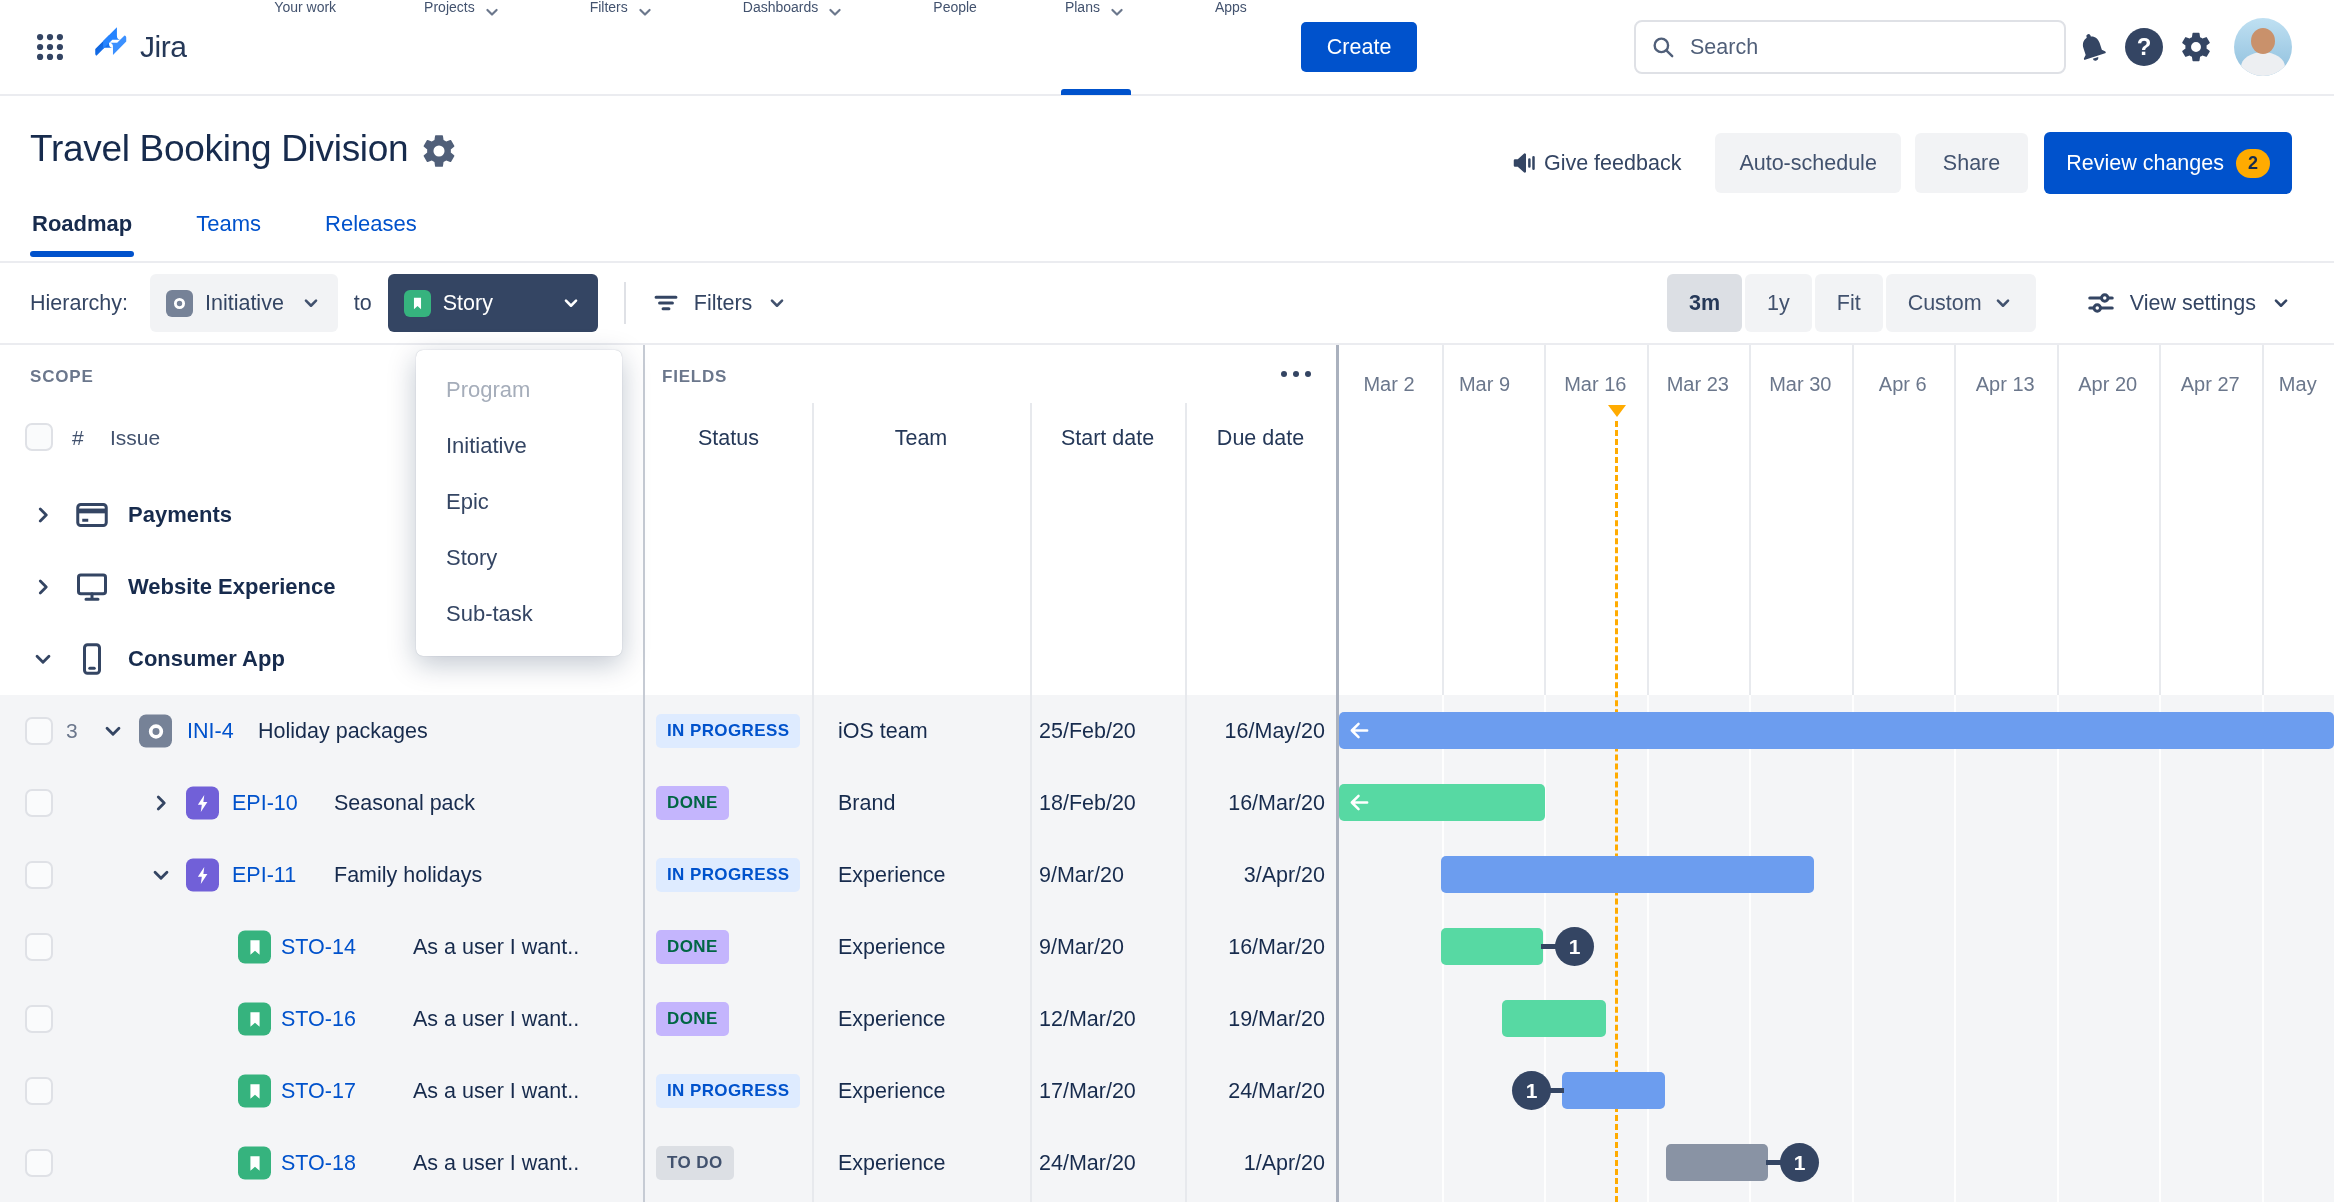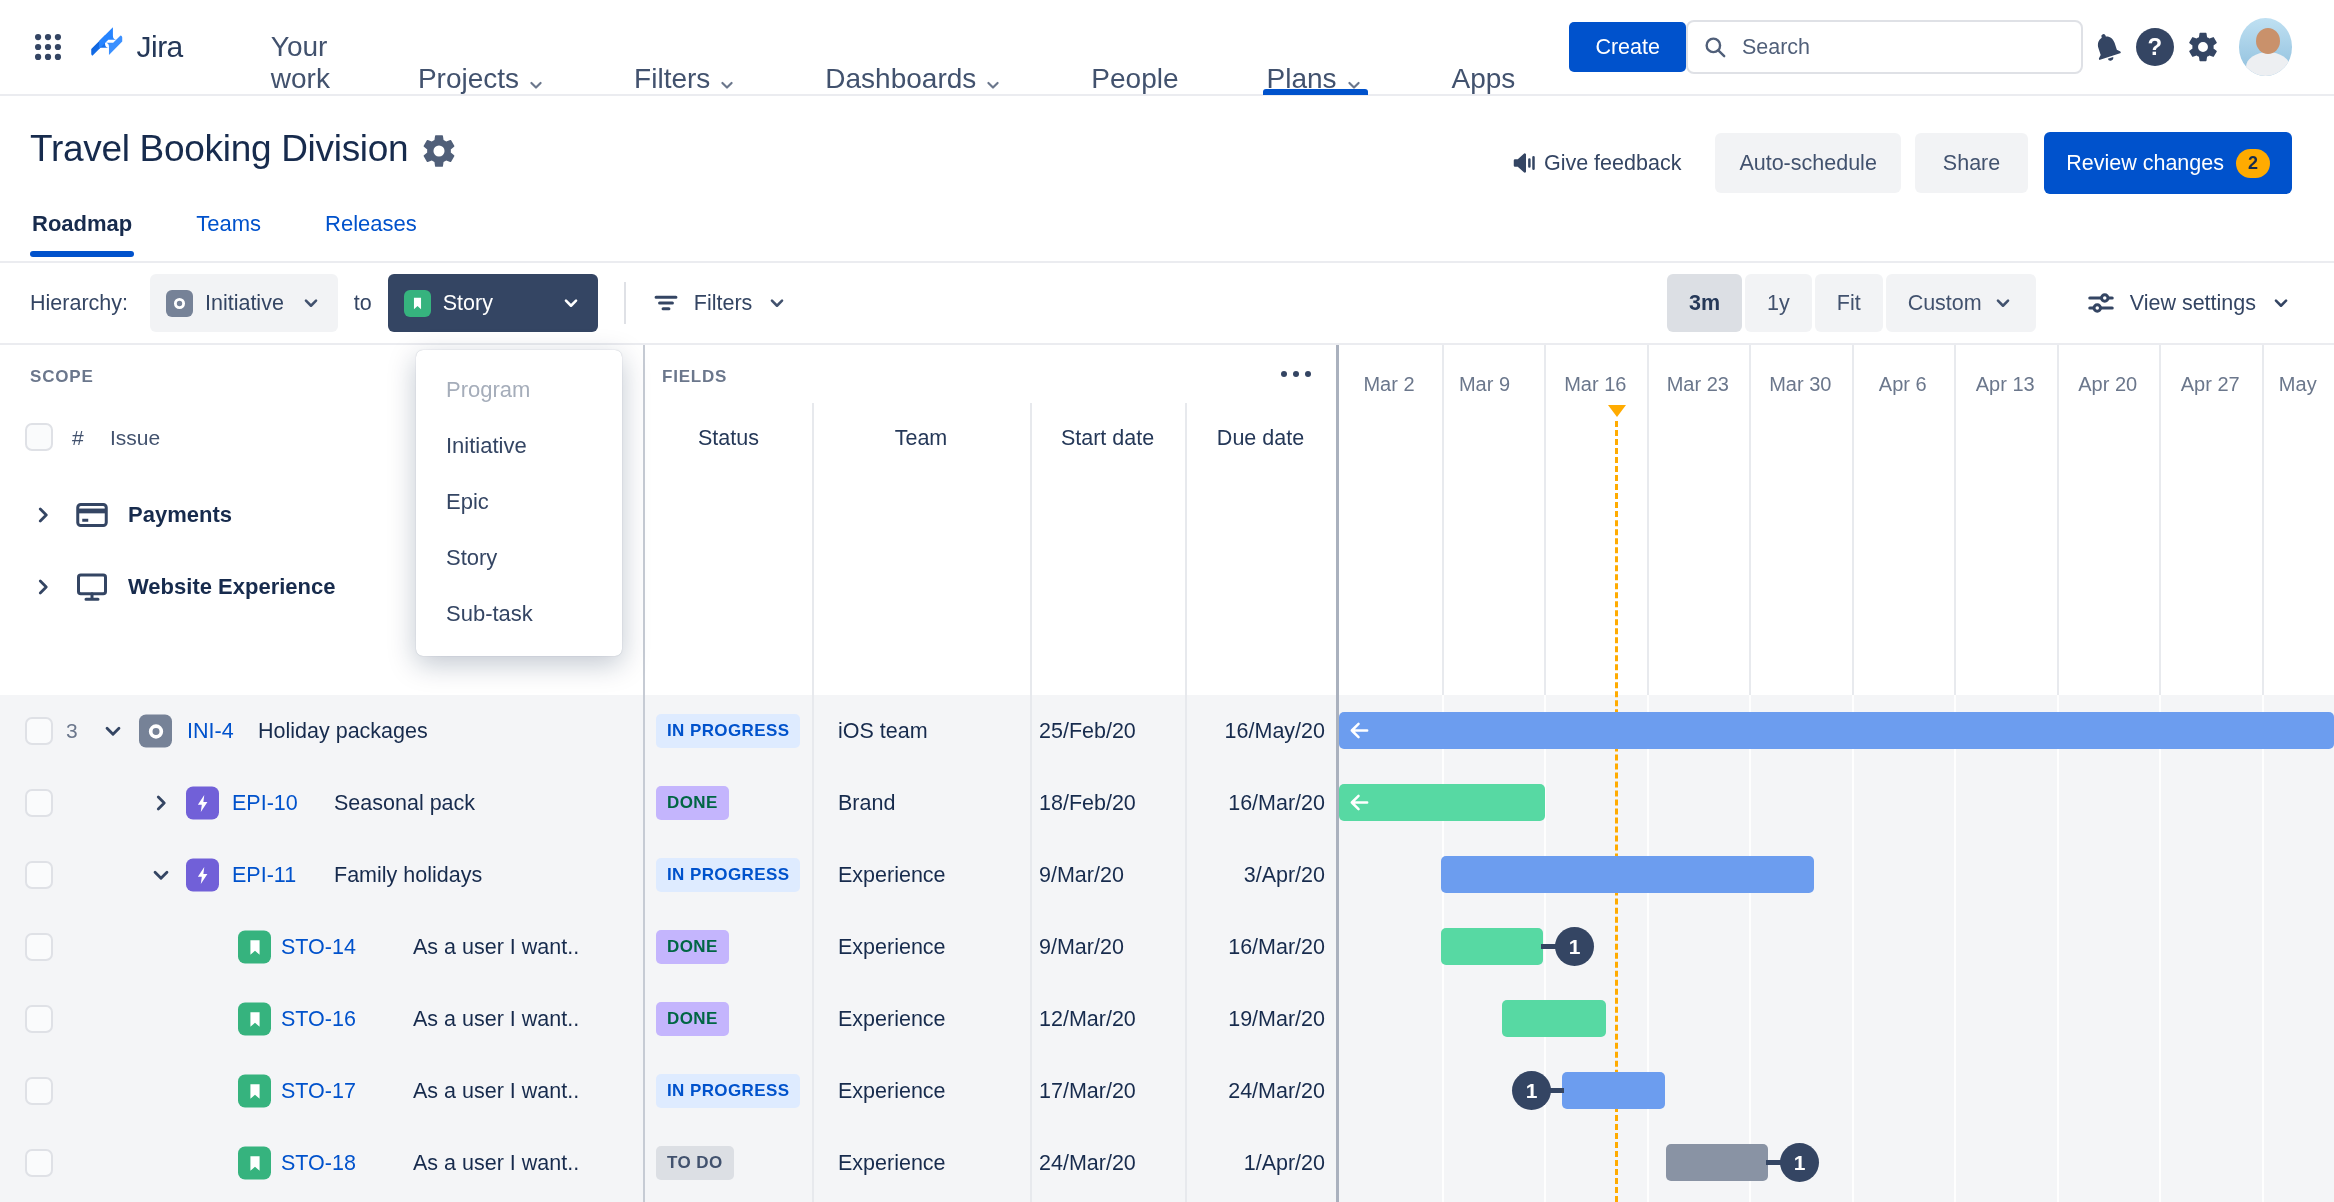--- a/index.html
+++ b/index.html
@@ -6,21 +6,21 @@
   body { font-family:"Liberation Sans", sans-serif; background:#fff; }
   .screen { position:relative; width:2334px; height:1202px; background:#fff; overflow:hidden; }
 
   
   .topnav { position:absolute; top:0; left:0; width:2334px; height:96px; border-bottom:2px solid #EBECF0;
             display:flex; align-items:center; padding:0 42px 0 28px; }
   .appgrid { width:44px; height:44px; display:flex; align-items:center; justify-content:center; cursor:pointer; margin-right:18px; color:#344563;}
   .logo { display:flex; align-items:center; gap:8px; margin-right:46px; }
   .logo-text { font-size:30px; font-weight:500; color:#253858; letter-spacing:-0.5px; }
   .nav-items { display:flex; align-items:center; gap:46px; height:96px; }
-  .nav-item { position:relative; display:flex; align-items:flex-end; gap:7px; height:96px; font-size:28px; font-weight:500;
+  .nav-item { position:relative; display:flex; align-items:flex-start; gap:7px; height:96px; font-size:14px; font-weight:500;
               color:#42526E; cursor:pointer; text-decoration:none;margin-left:42px; }
   .nav-item .nav-chev { width:20px; height:20px; color:#6B778C; margin-top:3px;}
   .nav-item.active::after { content:""; position:absolute; left:-4px; right:-4px; bottom:0; height:6px; border-radius:3px 3px 0 0; background:#0052CC; }
   .create-btn { margin-left:54px; height:50px; padding:0 26px; background:#0052CC; color:#fff; border:none; border-radius:5px;
                 font-size:21.5px; font-weight:500; font-family:inherit; cursor:pointer; }
   .search-wrap { margin-left:auto; position:relative; width:432px; height:54px; }
   .search-wrap svg { position:absolute; left:16px; top:14px; width:26px; height:26px; color:#505F79; }
   .search-input { width:100%; height:100%; border:2px solid #DFE1E6; border-radius:8px; padding:0 14px 0 54px;
                   font-size:21.5px; color:#344563; font-family:inherit; outline:none; background:#fff; }
   .search-input::placeholder { color:#505F79; }
@@ -366,20 +366,30 @@
         <div class="g-row" style="top: 134px;">
           <span class="chev right"><svg viewBox="0 0 24 24" fill="none" stroke="#344563" stroke-width="2.6" stroke-linecap="round" stroke-linejoin="round">
               <path d="M6.5 9.5 12 15l5.5-5.5"></path>
             </svg></span>
           <span class="g-icon"><svg viewBox="0 0 24 24" fill="none" stroke="currentColor" stroke-width="2">
               <rect x="2.5" y="5" width="19" height="14" rx="2"></rect>
               <path d="M2.5 9.3h19" stroke-width="3.2"></path>
               <path d="M5.5 15.5h4" stroke-width="2"></path>
             </svg></span>
           <span class="g-label">Payments</span>
+        </div>
+        <div class="g-row" style="top: 278px;">
+          <span class="chev"><svg viewBox="0 0 24 24" fill="none" stroke="#344563" stroke-width="2.6" stroke-linecap="round" stroke-linejoin="round">
+              <path d="M6.5 9.5 12 15l5.5-5.5"></path>
+            </svg></span>
+          <span class="g-icon"><svg viewBox="0 0 24 24" fill="none" stroke="currentColor" stroke-width="2">
+              <rect x="7" y="2.5" width="10" height="19" rx="2"></rect>
+              <path d="M10.5 18.2h3" stroke-linecap="round"></path>
+            </svg></span>
+          <span class="g-label">Consumer App</span>
         </div>
         <div class="s-row" style="top: 350px;">
           <span class="checkbox"></span>
           <span class="s-cnt">3</span>
           <span class="chev" style="left: 100px;"><svg viewBox="0 0 24 24" fill="none" stroke="#344563" stroke-width="2.6" stroke-linecap="round" stroke-linejoin="round">
               <path d="M6.5 9.5 12 15l5.5-5.5"></path>
             </svg></span>
           <span class="type-badge ti-initiative" style="left: 139px;">
             <svg viewBox="0 0 24 24">
               <circle cx="12" cy="12" r="5.8" fill="none" stroke="#fff" stroke-width="4"></circle>

